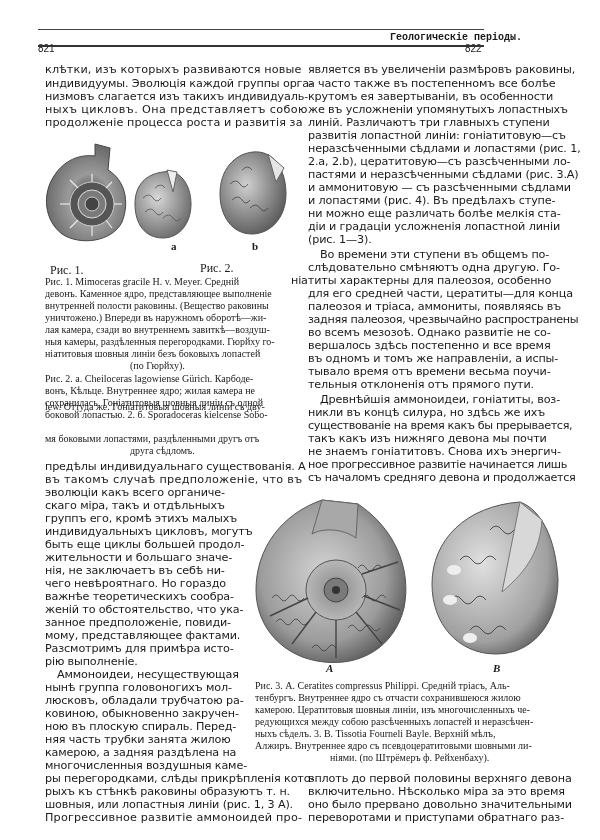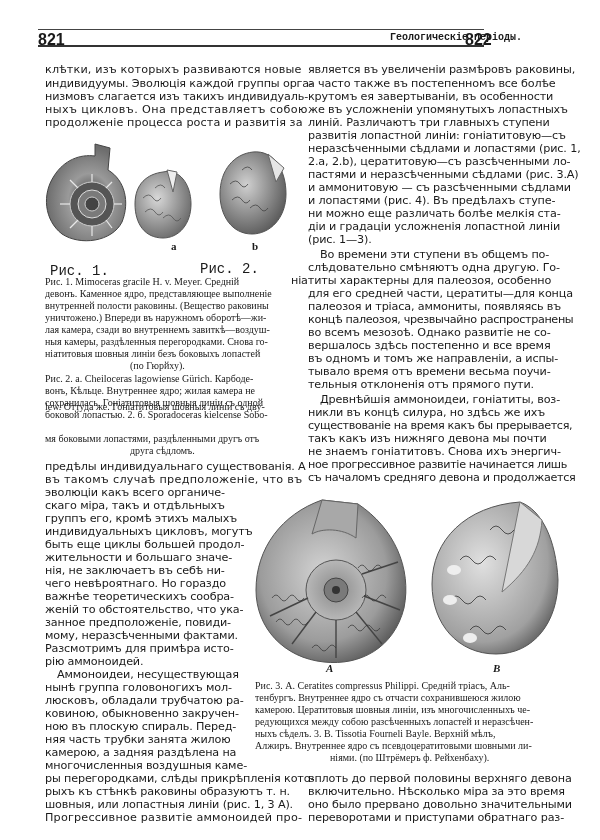--- a/index.html
+++ b/index.html
@@ -1,25 +1,25 @@
 <!DOCTYPE html>
 <html><head>
 <meta charset="utf-8">
 <style>
   html,body{margin:0;padding:0;background:#fff;}
   body{width:600px;height:840px;position:relative;overflow:hidden;font-family:"DejaVu Sans",sans-serif;color:#1a1a1a;}
   .rule-top{position:absolute;left:38px;top:29px;width:446px;height:1px;background:#444;}
   .rule-bot{position:absolute;left:38px;top:45px;width:446px;height:1.5px;background:#333;}
-  .pnum{position:absolute;top:31px;font-size:16px;font-family:"Liberation Sans",sans-serif;font-weight:bold;}
+  .pnum{position:absolute;top:43px;font-size:10px;font-family:"Liberation Sans",sans-serif;}
   .pnum.left{left:38px;}
   .pnum.right{left:465px;}
   .htitle{position:absolute;top:32px;left:0;width:522px;text-align:right;font-size:10px;font-weight:bold;font-family:Liberation Mono, monospace;}
   .line{position:absolute;font-size:11.2px;line-height:13px;white-space:nowrap;font-family:"DejaVu Sans",sans-serif;letter-spacing:-0.15px;}
   .cap{position:absolute;font-size:10px;line-height:11.4px;white-space:nowrap;font-family:Liberation Serif, serif;}
-  .figlabel{position:absolute;font-size:14px;font-family:Liberation Mono, monospace;}
+  .figlabel{position:absolute;font-size:12px;font-family:Liberation Serif, serif;}
   .figlabel.serif{font-family:"Liberation Serif",serif;font-weight:bold;font-size:11px;}
   .figlabel.ital{font-family:"Liberation Serif",serif;font-style:italic;font-weight:bold;font-size:11px;}
   .img{position:absolute;}
 </style>
 </head>
 <body>
 
 <div>
   <div class="rule-top"></div>
   <span class="pnum left">821</span>
@@ -95,21 +95,21 @@
 <span class="figlabel serif" style="left:252px;top:240px">b</span>
 <span class="figlabel" style="left:50px;top:263px">Рис. 1.</span>
 <span class="figlabel" style="left:200px;top:261px">Рис. 2.</span>
 
 <div>
   <div class="cap" style="left:45px;top:276px">Рис. 1. Mimoceras gracile H. v. Meyer. Средній</div>
   <div class="cap" style="left:45px;top:288px">девонъ. Каменное ядро, представляющее выполненіе</div>
   <div class="cap" style="left:45px;top:300px">внутренней полости раковины. (Вещество раковины</div>
   <div class="cap" style="left:45px;top:312px">уничтожено.) Впереди въ наружномъ оборотѣ—жи-</div>
   <div class="cap" style="left:45px;top:324px">лая камера, сзади во внутреннемъ завиткѣ—воздуш-</div>
-  <div class="cap" style="left:45px;top:336px">ныя камеры, раздѣленныя перегородками. Снова го-</div>
+  <div class="cap" style="left:45px;top:336px">ныя камеры, раздѣленныя перегородками. Гюрйху го-</div>
   <div class="cap" style="left:45px;top:348px">ніатитовыя шовныя линіи безъ боковыхъ лопастей</div>
   <div class="cap" style="left:130px;top:360px">(по Гюрйху).</div>
 </div>
 
 <div>
   <div class="cap" style="left:45px;top:373px">Рис. 2. a. Cheiloceras lagowiense Gürich. Карбоде-</div>
   <div class="cap" style="left:45px;top:385px">вонъ, Кѣльце. Внутреннее ядро; жилая камера не</div>
   <div class="cap" style="left:45px;top:397px">сохранилась. Гоніатитовыя шовныя линіи съ одной</div>
   <div class="cap" style="left:45px;top:409px">боковой лопастью. 2. б. Sporadoceras kielcense Sobo-</div>
   <div class="cap" style="left:45px;top:401px">lew. Оттуда же. Гоніатитовыя шовныя линіи съ дву-</div>
@@ -127,23 +127,23 @@
   <div class="line" style="left:45px;top:499px">скаго міра, такъ и отдѣльныхъ</div>
   <div class="line" style="left:45px;top:512px">группъ его, кромѣ этихъ малыхъ</div>
   <div class="line" style="left:45px;top:525px">индивидуальныхъ цикловъ, могутъ</div>
   <div class="line" style="left:45px;top:538px">быть еще циклы большей продол-</div>
   <div class="line" style="left:45px;top:551px">жительности и большаго значе-</div>
   <div class="line" style="left:45px;top:564px">нія, не заключаетъ въ себѣ ни-</div>
   <div class="line" style="left:45px;top:577px">чего невѣроятнаго. Но гораздо</div>
   <div class="line" style="left:45px;top:590px">важнѣе теоретическихъ сообра-</div>
   <div class="line" style="left:45px;top:603px">женій то обстоятельство, что ука-</div>
   <div class="line" style="left:45px;top:616px">занное предположеніе, повиди-</div>
-  <div class="line" style="left:45px;top:629px">мому, неразсѣченными фактами.</div>
+  <div class="line" style="left:45px;top:629px">мому, представляющее фактами.</div>
   <div class="line" style="left:45px;top:642px">Разсмотримъ для примѣра исто-</div>
-  <div class="line" style="left:45px;top:655px">рію аммоноидей.</div>
+  <div class="line" style="left:45px;top:655px">рію выполненіе.</div>
   <div class="line" style="left:57px;top:668px">Аммоноидеи, несуществующая</div>
   <div class="line" style="left:45px;top:681px">нынѣ группа головоногихъ мол-</div>
   <div class="line" style="left:45px;top:694px">люсковъ, обладали трубчатою ра-</div>
   <div class="line" style="left:45px;top:707px">ковиною, обыкновенно закручен-</div>
   <div class="line" style="left:45px;top:720px">ною въ плоскую спираль. Перед-</div>
   <div class="line" style="left:45px;top:733px">няя часть трубки занята жилою</div>
   <div class="line" style="left:45px;top:746px">камерою, а задняя раздѣлена на</div>
   <div class="line" style="left:45px;top:759px">многочисленныя воздушныя каме-</div>
 </div>
 
@@ -170,21 +170,21 @@
   <div class="line" style="left:308px;top:220px">діи и градаціи усложненія лопастной линіи</div>
   <div class="line" style="left:308px;top:233px">(рис. 1—3).</div>
 </div>
 
 <div>
   <div class="line" style="left:320px;top:248px">Во времени эти ступени въ общемъ по-</div>
   <div class="line" style="left:308px;top:261px">слѣдовательно смѣняютъ одна другую. Го-</div>
   <div class="line" style="left:291px;top:274px">ніатиты характерны для палеозоя, особенно</div>
   <div class="line" style="left:308px;top:287px">для его средней части, цератиты—для конца</div>
   <div class="line" style="left:308px;top:300px">палеозоя и тріаса, аммониты, появляясь въ</div>
-  <div class="line" style="left:308px;top:313px;letter-spacing:-0.35px">концѣ палеозоя, чрезвычайно распространены</div>
+  <div class="line" style="left:308px;top:313px;letter-spacing:-0.35px">задняя палеозоя, чрезвычайно распространены</div>
   <div class="line" style="left:308px;top:326px">во всемъ мезозоѣ. Однако развитіе не со-</div>
   <div class="line" style="left:308px;top:339px">вершалось здѣсь постепенно и все время</div>
   <div class="line" style="left:308px;top:352px">въ одномъ и томъ же направленіи, а испы-</div>
   <div class="line" style="left:308px;top:365px">тывало время отъ времени весьма поучи-</div>
   <div class="line" style="left:308px;top:378px">тельныя отклоненія отъ прямого пути.</div>
 </div>
 
 <div>
   <div class="line" style="left:320px;top:393px">Древнѣйшія аммоноидеи, гоніатиты, воз-</div>
   <div class="line" style="left:308px;top:406px">никли въ концѣ силура, но здѣсь же ихъ</div>

